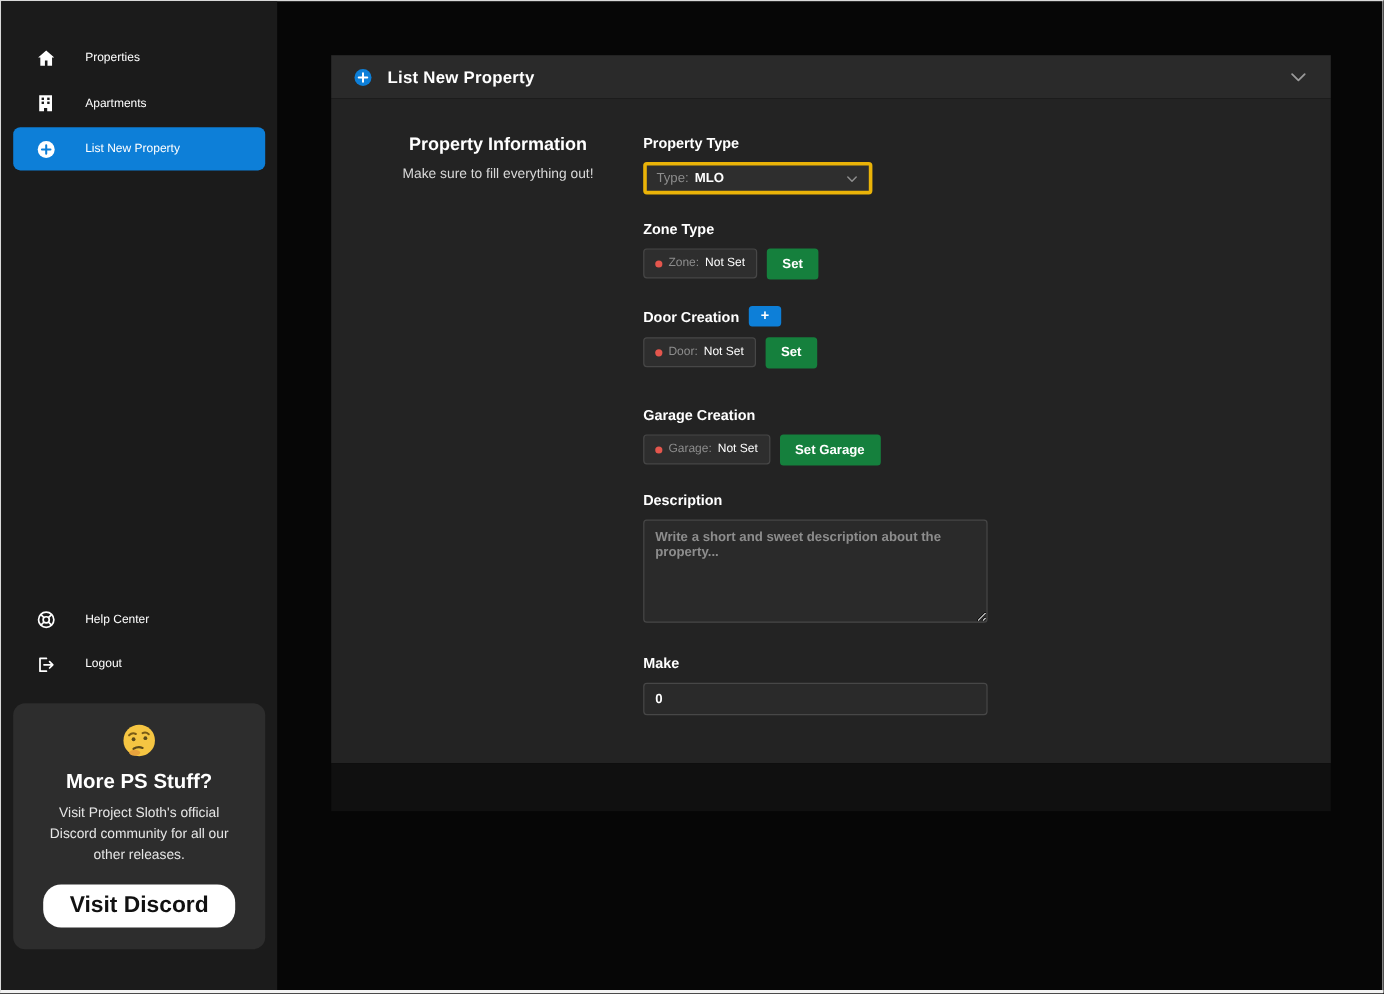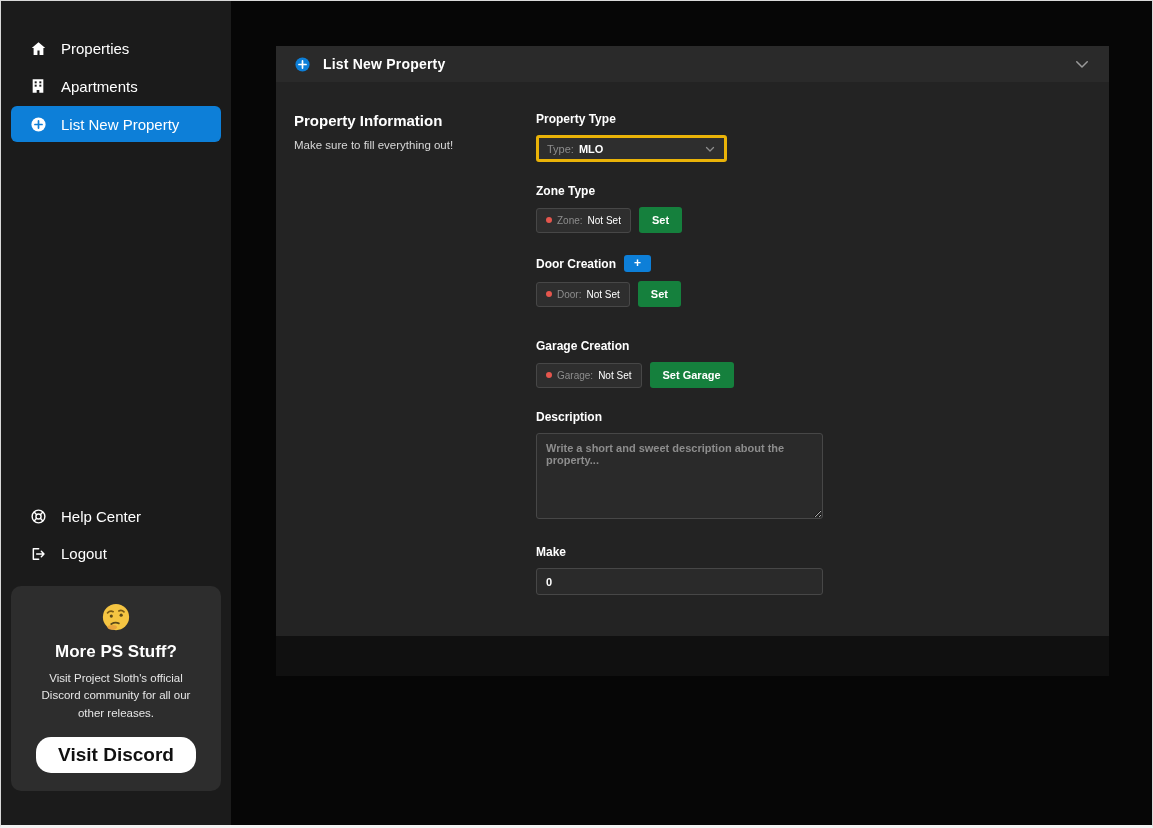--- a/index.html
+++ b/index.html
@@ -20,24 +20,24 @@
 
   
   .sidebar {
     width: 230px; min-width: 230px;
     background: #1b1b1b;
     display: flex; flex-direction: column;
     padding: 28px 0 34px 0;
     height: 100%;
   }
   .nav-item {
-    display: flex; align-items: center; gap: 14px;
+    display: flex; align-items: center; gap: 24px;
     margin: 1px 10px; padding: 9px 18px;
     border-radius: 6px;
-    font-size: 15px; color: #fff;
+    font-size: 10px; color: #fff;
     cursor: pointer; white-space: nowrap;
   }
   .nav-item.active { background: #0d7fd8; }
   .nav-icon { width: 18px; height: 18px; display: inline-flex; align-items: center; justify-content: center; flex: 0 0 18px; }
   .nav-icon svg { display: block; }
 
   .sidebar-bottom { margin-top: auto; }
 
   .promo-card {
     margin: 14px 10px 0 10px;
@@ -71,21 +71,21 @@
   .panel-title { font-size: 14px; font-weight: bold; letter-spacing: .2px; }
   .panel-collapse { margin-left: auto; display: flex; cursor: pointer; }
   .panel-body {
     background: #232323;
     height: 554px;
     display: flex;
     padding: 30px 18px 0 18px;
   }
   .panel-footer { background: #101010; height: 40px; }
 
-  .info-col { width: 242px; min-width: 242px; }
+  .info-col { width: 242px; min-width: 242px; text-align: center; }
   .info-title { font-size: 15px; font-weight: bold; margin-bottom: 10px; }
   .info-sub { font-size: 11.5px; color: #d8d8d8; }
 
   .form-col { flex: 1; }
   .field { margin-bottom: 22px; }
   .field-label { font-size: 12px; font-weight: bold; margin-bottom: 9px; display: flex; align-items: center; gap: 8px; }
   .field.gap-lg { margin-top: 32px; }
 
   .select-box {
     width: 191px; height: 27px;
@@ -93,21 +93,21 @@
     border: 3px solid #eab308;
     border-radius: 3px;
     display: flex; align-items: center;
     padding: 0 8px; gap: 5px;
     font-size: 11px; cursor: pointer;
   }
   .select-prefix { color: #8d8d8d; }
   .select-value { color: #fff; font-weight: bold; }
   .select-chevron { margin-left: auto; display: flex; }
 
-  .status-row { display: flex; align-items: center; gap: 8px; }
+  .status-row { display: flex; align-items: flex-start; gap: 8px; }
   .status-box {
     height: 25px;
     background: #2e2e2e;
     border: 1px solid #474747;
     border-radius: 3px;
     display: flex; align-items: center;
     padding: 0 9px; gap: 5px;
     font-size: 10px;
   }
   .dot { width: 6px; height: 6px; border-radius: 50%; background: #e4564d; }

